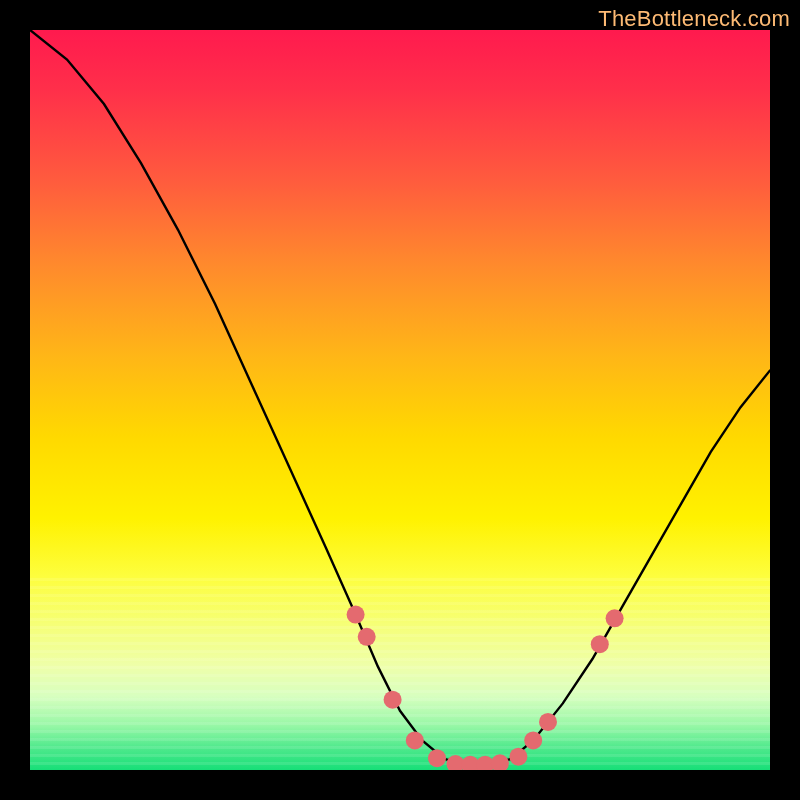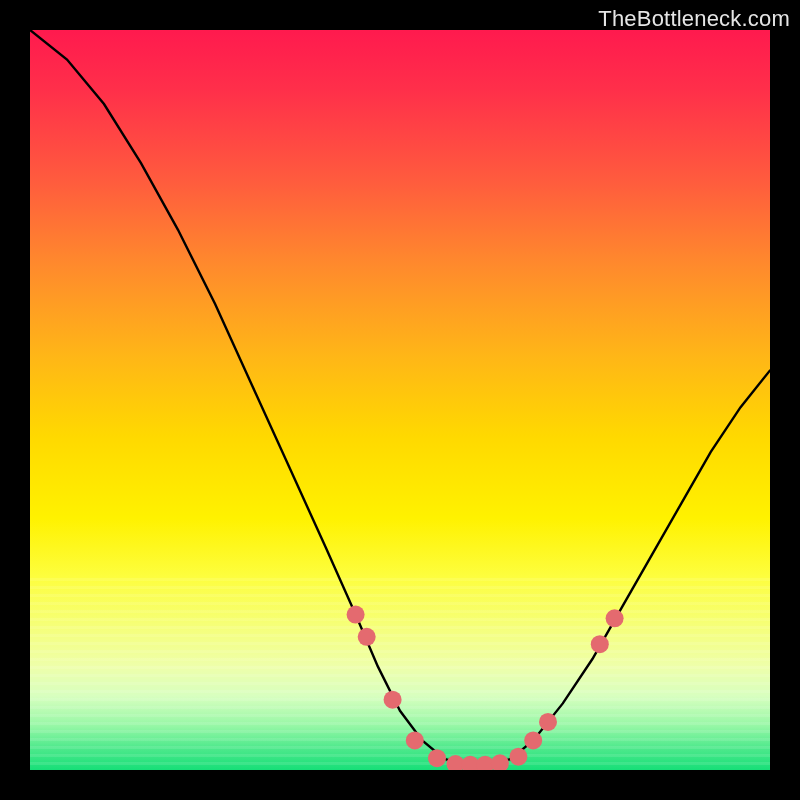--- a/index.html
+++ b/index.html
@@ -68,21 +68,21 @@
     position: absolute;
     left: 0;
     top: 0;
     width: 100%;
     height: 100%;
   }
   .watermark {
     position: absolute;
     top: 6px;
     right: 10px;
-    color: #e5e5e5;
+    color: #fdba74;
     font-size: 22px;
     font-weight: 500;
     letter-spacing: 0.2px;
   }
 </style>
 </head>
 <body>
 
 <div class="frame">
 

